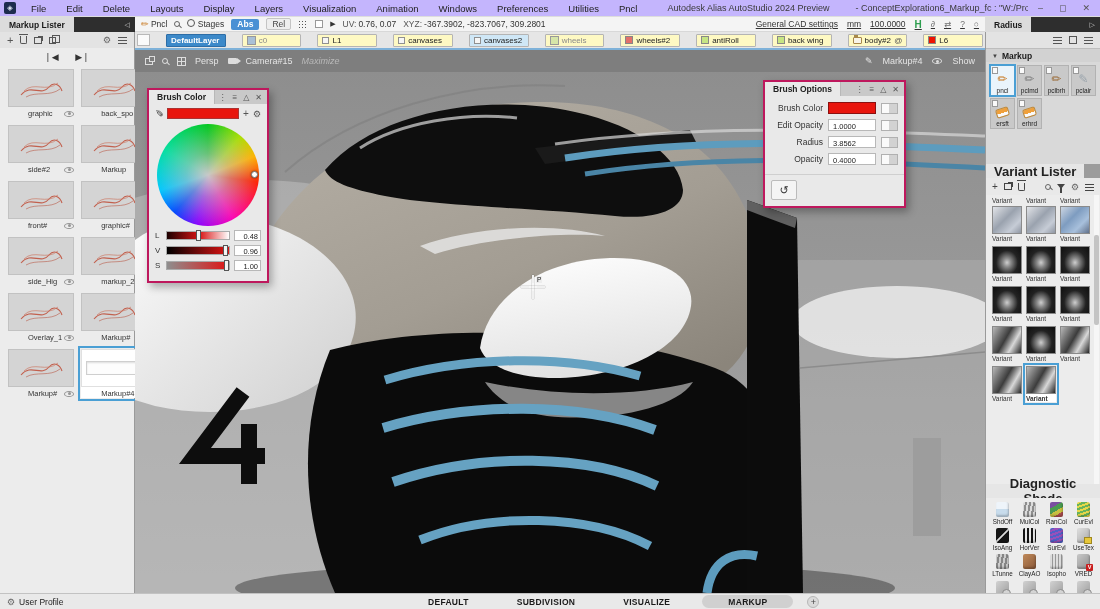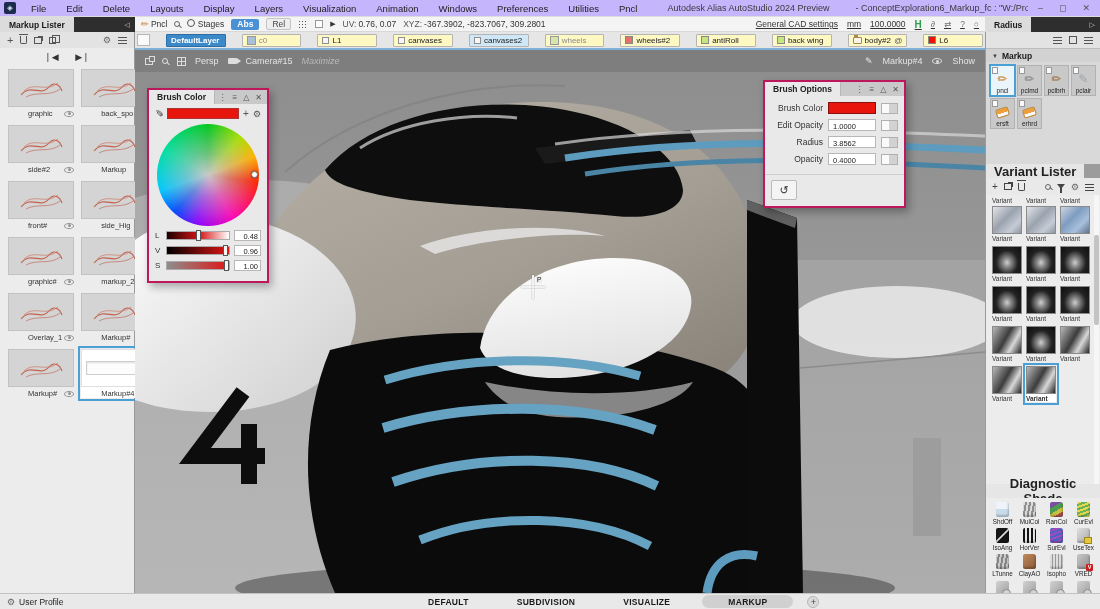--- a/index.html
+++ b/index.html
@@ -406,35 +406,35 @@
 
         <div class="ml-cell">
           <div class="thumb">
             <svg viewBox="0 0 50 30" width="50" height="30">
               <path d="M5,22 C15,10 25,24 33,14 C38,8 44,12 46,18" stroke="#c2604e" fill="none" stroke-width="1.1"></path>
               <path d="M8,18 C18,8 30,20 42,10" stroke="#cc7a66" fill="none" stroke-width="0.7"></path>
               <path d="M10,24 C20,18 34,24 44,16" stroke="#b85a48" fill="none" stroke-width="0.6"></path>
             </svg>
           </div>
           <div class="lblrow">
+            <span class="nm">graphic#</span>
+            <span class="eye"></span>
+          </div>
+        </div>
+
+        <div class="ml-cell">
+          <div class="thumb">
+            <svg viewBox="0 0 50 30" width="50" height="30">
+              <path d="M5,22 C15,10 25,24 33,14 C38,8 44,12 46,18" stroke="#c2604e" fill="none" stroke-width="1.1"></path>
+              <path d="M8,18 C18,8 30,20 42,10" stroke="#cc7a66" fill="none" stroke-width="0.7"></path>
+              <path d="M10,24 C20,18 34,24 44,16" stroke="#b85a48" fill="none" stroke-width="0.6"></path>
+            </svg>
+          </div>
+          <div class="lblrow">
             <span class="nm">side_Hig</span>
-            <span class="eye"></span>
-          </div>
-        </div>
-
-        <div class="ml-cell">
-          <div class="thumb">
-            <svg viewBox="0 0 50 30" width="50" height="30">
-              <path d="M5,22 C15,10 25,24 33,14 C38,8 44,12 46,18" stroke="#c2604e" fill="none" stroke-width="1.1"></path>
-              <path d="M8,18 C18,8 30,20 42,10" stroke="#cc7a66" fill="none" stroke-width="0.7"></path>
-              <path d="M10,24 C20,18 34,24 44,16" stroke="#b85a48" fill="none" stroke-width="0.6"></path>
-            </svg>
-          </div>
-          <div class="lblrow">
-            <span class="nm">graphic#</span>
             <span class="eye"></span>
           </div>
         </div>
 
         <div class="ml-cell">
           <div class="thumb">
             <svg viewBox="0 0 50 30" width="50" height="30">
               <path d="M5,22 C15,10 25,24 33,14 C38,8 44,12 46,18" stroke="#c2604e" fill="none" stroke-width="1.1"></path>
               <path d="M8,18 C18,8 30,20 42,10" stroke="#cc7a66" fill="none" stroke-width="0.7"></path>
               <path d="M10,24 C20,18 34,24 44,16" stroke="#b85a48" fill="none" stroke-width="0.6"></path>

